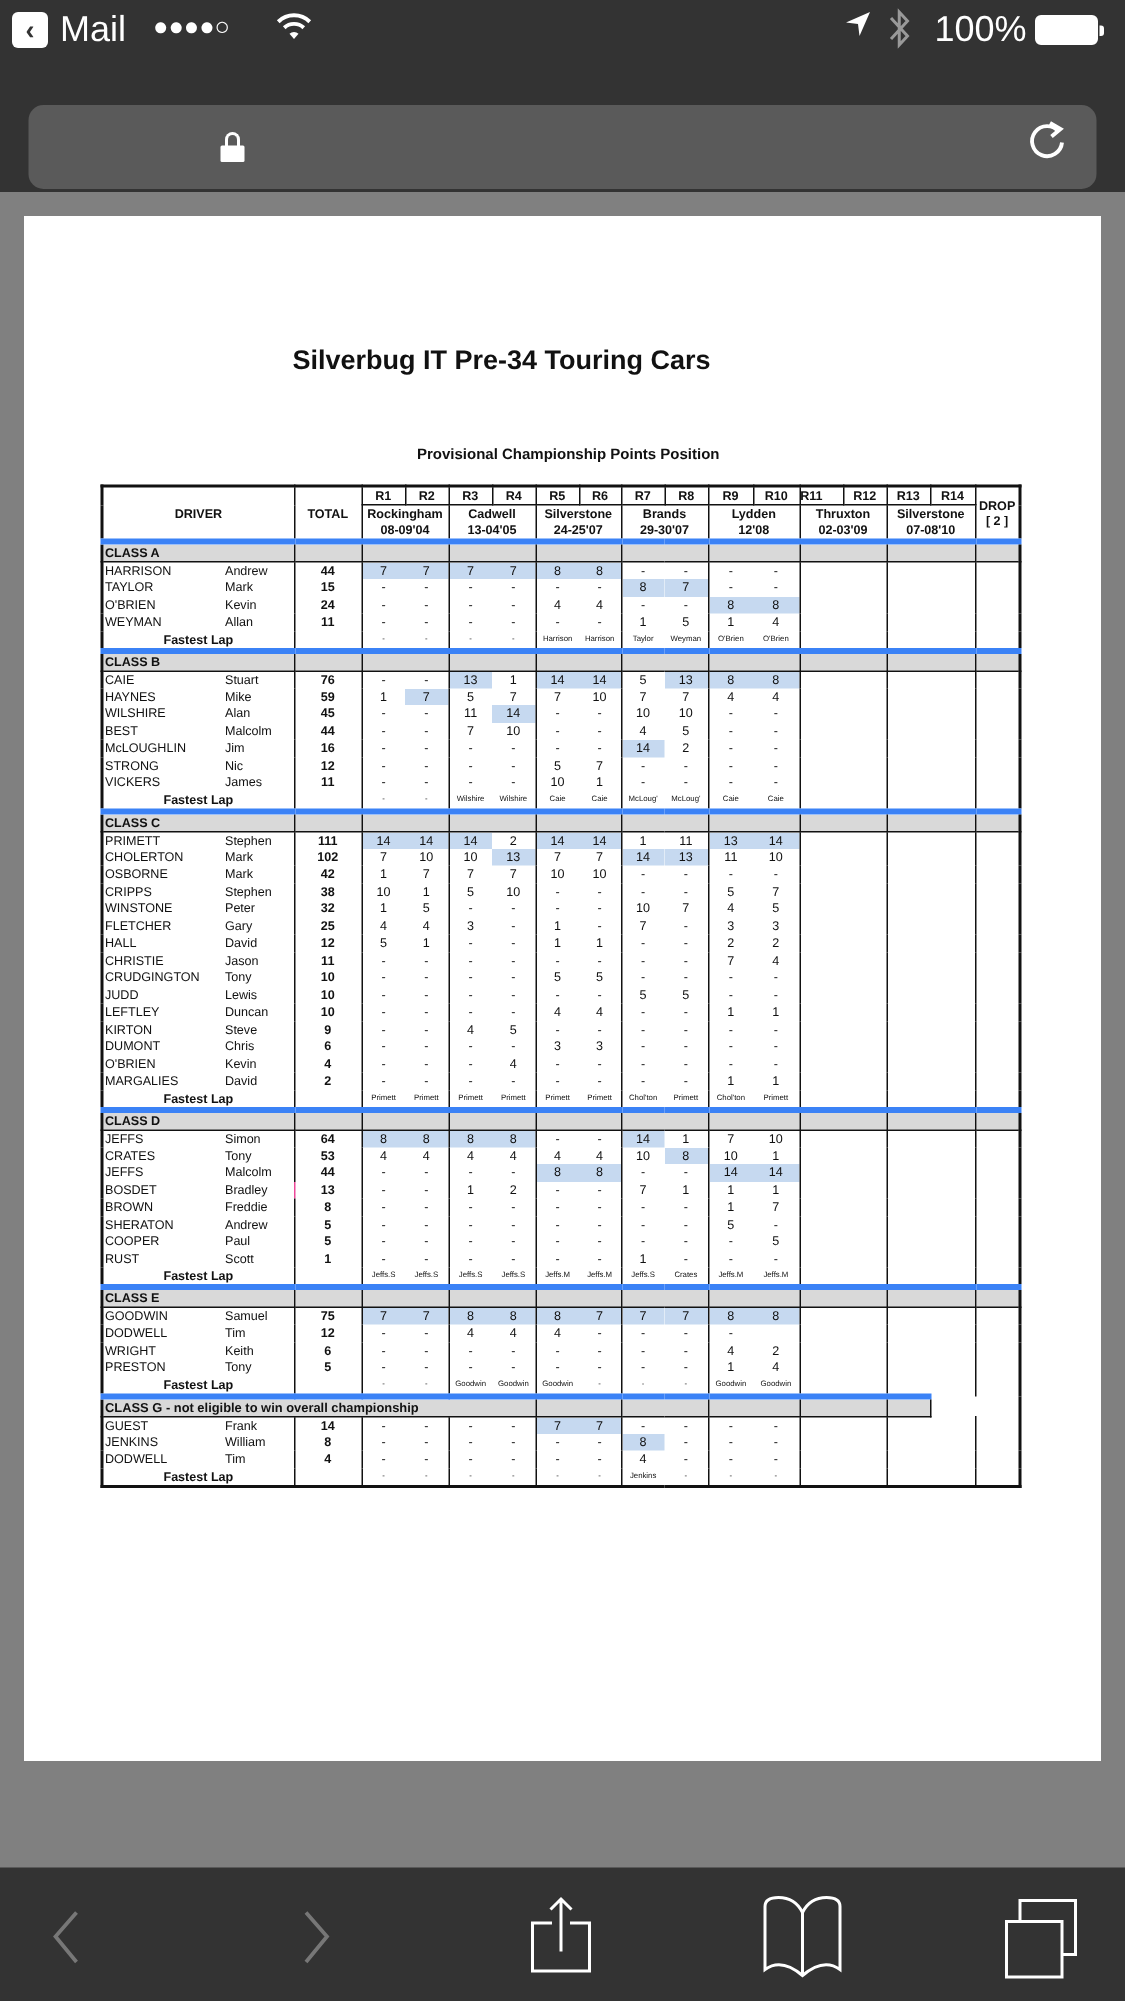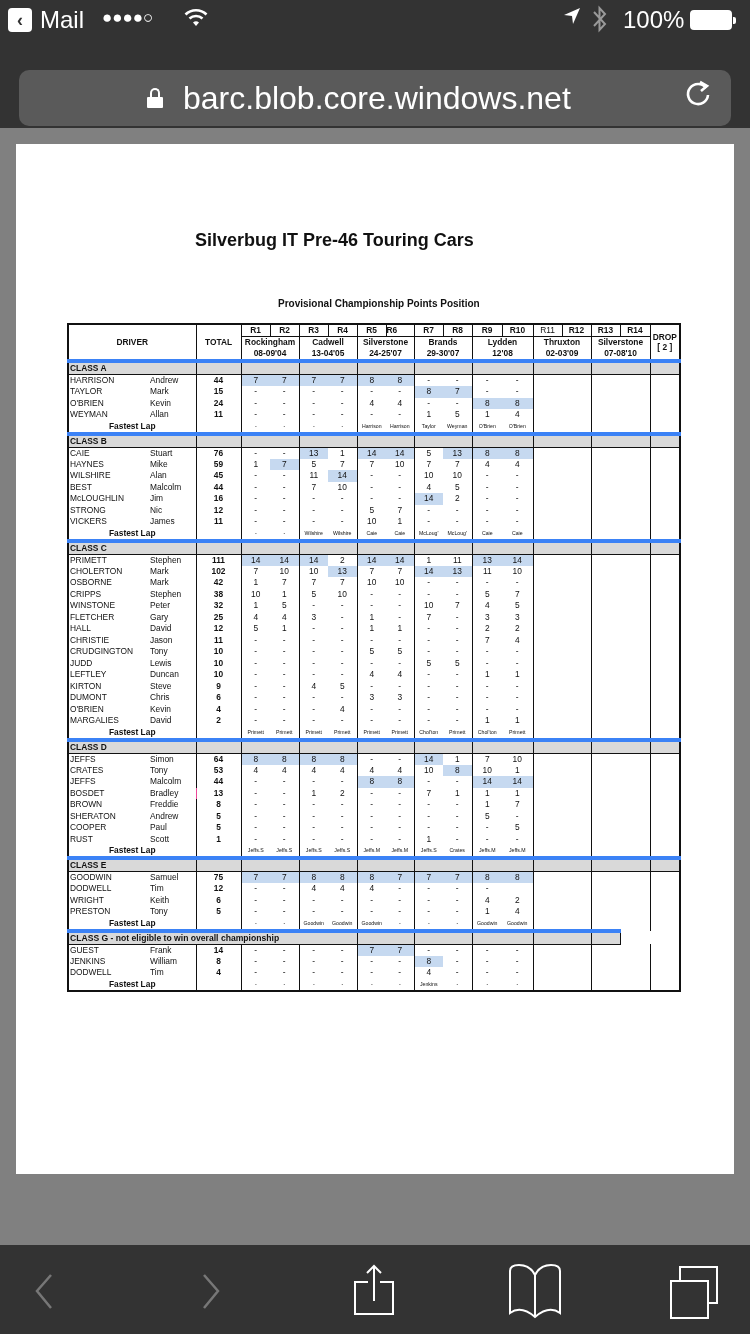--- a/index.html
+++ b/index.html
@@ -71,34 +71,33 @@
   <span class="batt-pct">100%</span>
   <span class="batt"></span>
 </div>
 
 <div class="urlarea">
   <div class="urlbar">
     <span class="lock">
         <span class="shackle"></span>
         <span class="body"></span>
       </span>
-    <span class="url">barc.blob.core.windows.net</span>
     <span class="reload">
       <svg width="30" height="34" viewBox="0 0 30 34">
           <path d="M23 12 A10 10 0 1 0 25 19" stroke="#fff" stroke-width="2.6" fill="none"></path>
           <path d="M17 6 L24 10 L18 15" stroke="#fff" stroke-width="2.6" fill="none"></path>
         </svg>
     </span>
   </div>
 </div>
 
 <div class="content">
   <div class="page">
     <div class="doc-title">
-        <span>Silverbug IT Pre-46 Touring Cars</span>
+        <span>Silverbug IT Pre-34 Touring Cars</span>
       </div>
     <div class="subtitle">
         <span>Provisional Championship Points Position</span>
       </div>
 
     <table class="results">
       <colgroup>
         <col style="width:78px">
           <col style="width:50px">
           <col style="width:45px">
@@ -120,26 +119,26 @@
       </colgroup>
       <tbody id="tbody">
           <tr class="hdr-r">
             <td colspan="2" rowspan="3" style="border:1px solid #111;font-weight:bold;text-align:center;">DRIVER</td>
             <td rowspan="3" style="border:1px solid #111;font-weight:bold;text-align:center;">TOTAL</td>
             <td style="border:1px solid #111;font-weight:bold;text-align:center;">R1</td>
             <td style="border:1px solid #111;font-weight:bold;text-align:center;">R2</td>
             <td style="border:1px solid #111;font-weight:bold;text-align:center;">R3</td>
             <td style="border:1px solid #111;font-weight:bold;text-align:center;">R4</td>
             <td style="border:1px solid #111;font-weight:bold;text-align:center;">R5</td>
-            <td style="border:1px solid #111;font-weight:bold;text-align:left;">R6</td>
+            <td style="border:1px solid #111;font-weight:bold;text-align:center;">R6</td>
             <td style="border:1px solid #111;font-weight:bold;text-align:center;">R7</td>
             <td style="border:1px solid #111;font-weight:bold;text-align:center;">R8</td>
             <td style="border:1px solid #111;font-weight:bold;text-align:center;">R9</td>
             <td style="border:1px solid #111;font-weight:bold;text-align:center;">R10</td>
-            <td style="border:1px solid #111;font-weight:normal;text-align:center;">R11</td>
+            <td style="border:1px solid #111;font-weight:bold;text-align:left;">R11</td>
             <td style="border:1px solid #111;font-weight:bold;text-align:center;">R12</td>
             <td style="border:1px solid #111;font-weight:bold;text-align:center;">R13</td>
             <td style="border:1px solid #111;font-weight:bold;text-align:center;">R14</td>
             <td rowspan="3" style="border:1px solid #111;font-weight:bold;text-align:center;line-height:10px;">
               <div>DROP</div>
               <div>[ 2 ]</div>
             </td>
           </tr>
           <tr>
             <td colspan="2" style="border-left:1px solid #111;border-right:1px solid #111;font-weight:bold;text-align:center;">Rockingham</td>

